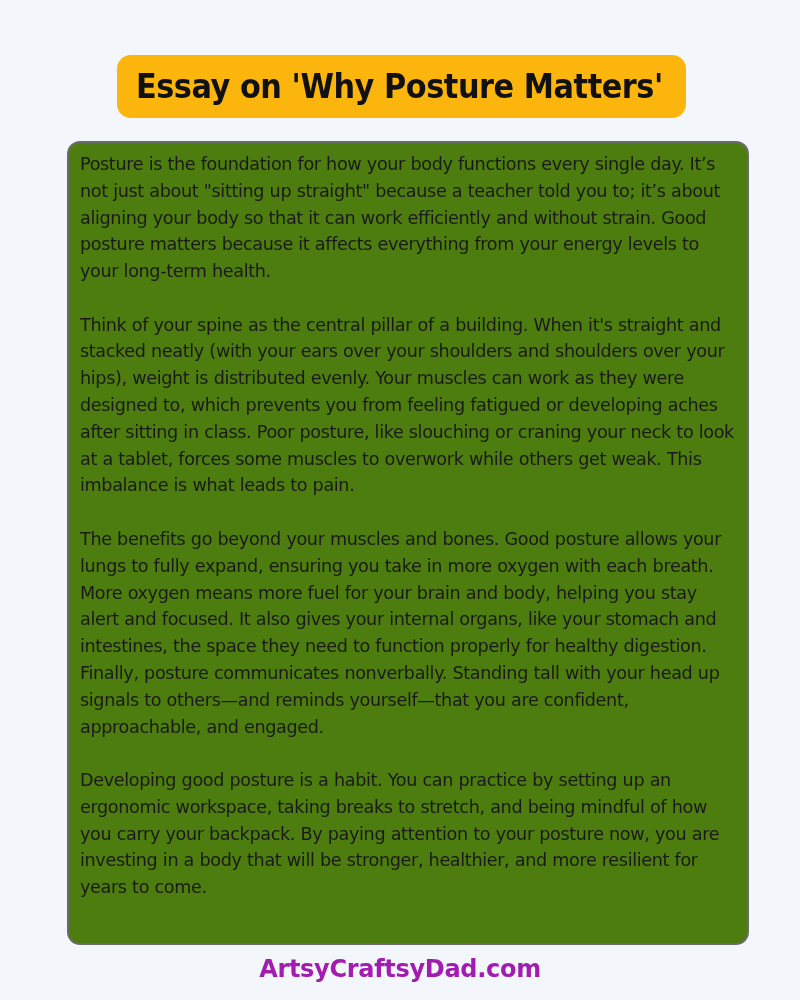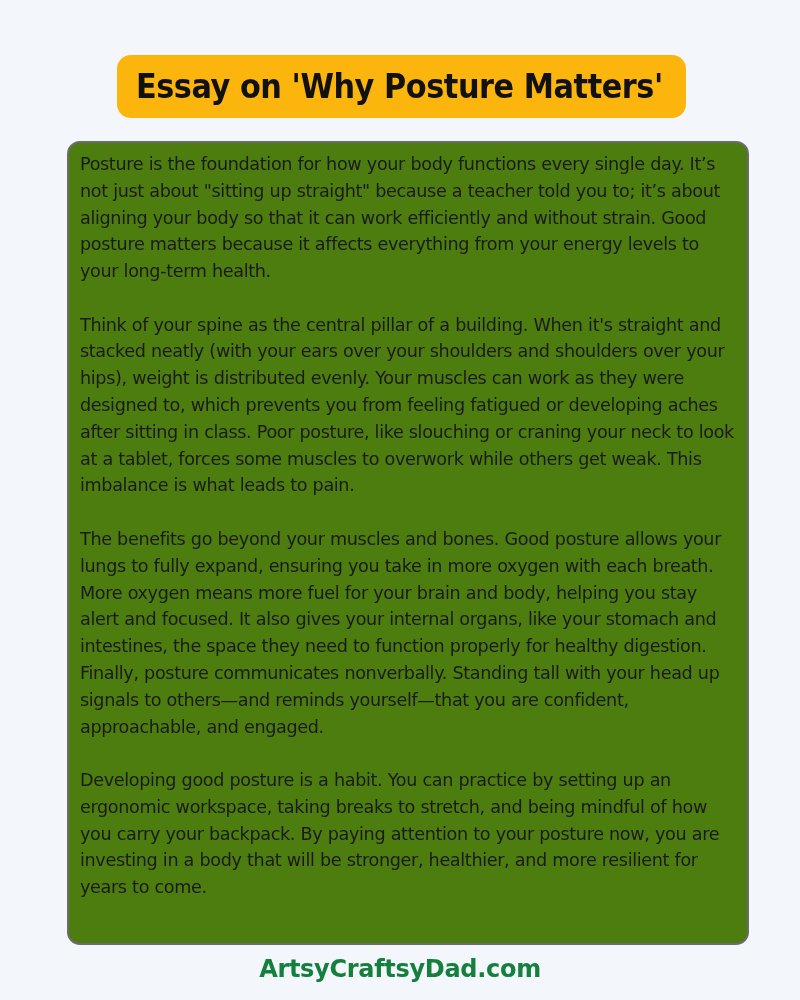--- a/index.html
+++ b/index.html
@@ -60,21 +60,21 @@
     }
     .footer-brand {
       position: absolute;
       left: 0;
       right: 0;
       top: 955px;
       text-align: center;
       font-family: "DejaVu Sans", sans-serif;
       font-weight: bold;
       font-size: 24px;
-      color: #15803d;
+      color: #a21caf;
       letter-spacing: -0.3px;
     }
   </style>
 </head>
 <body>
 
 <div class="title-pill">
   <span class="title-text">Essay on 'Why Posture Matters'</span>
 </div>
 

